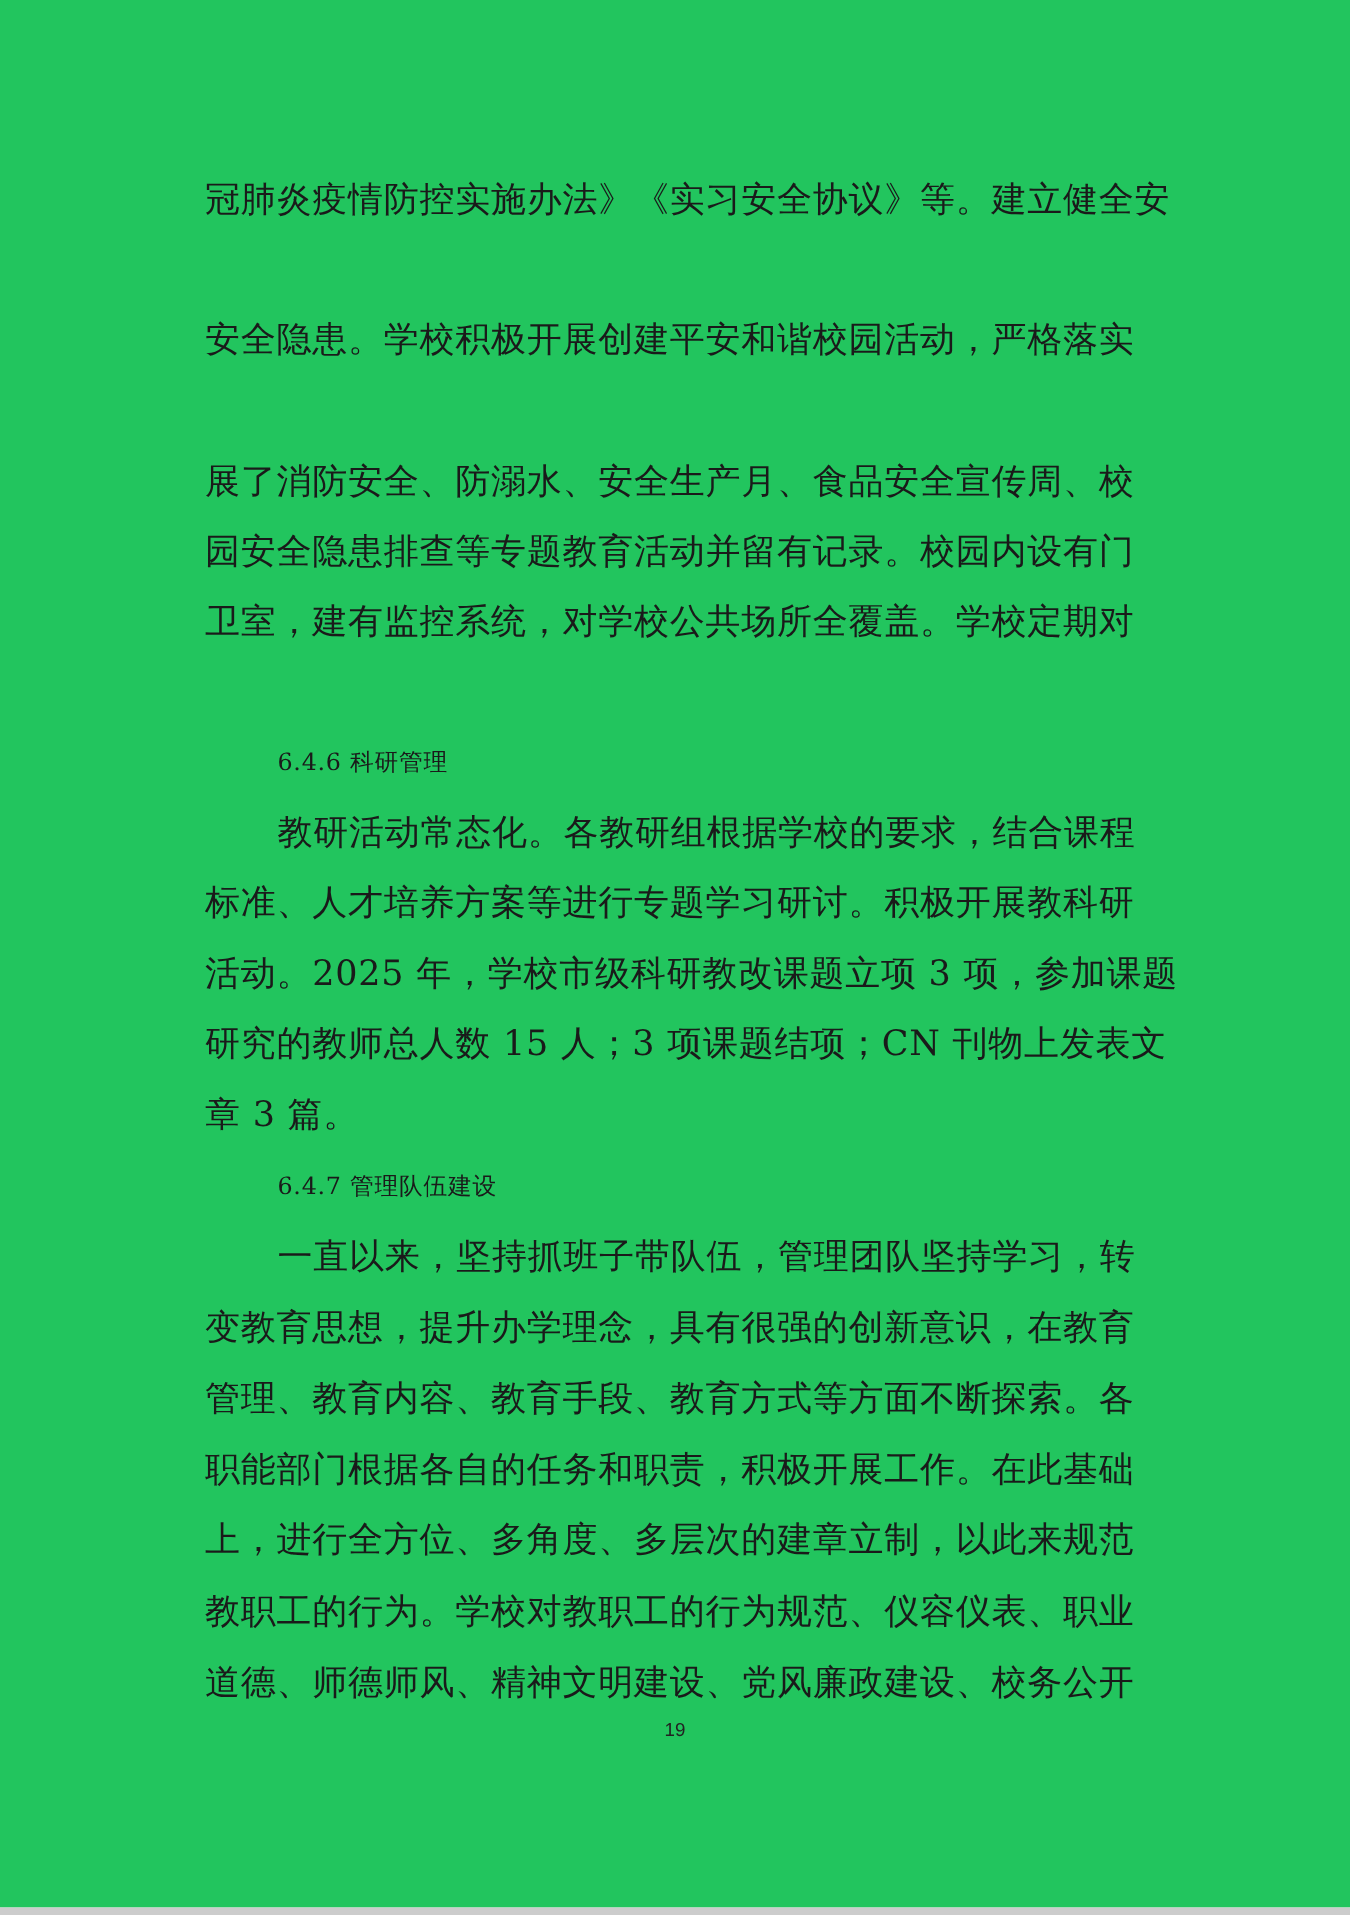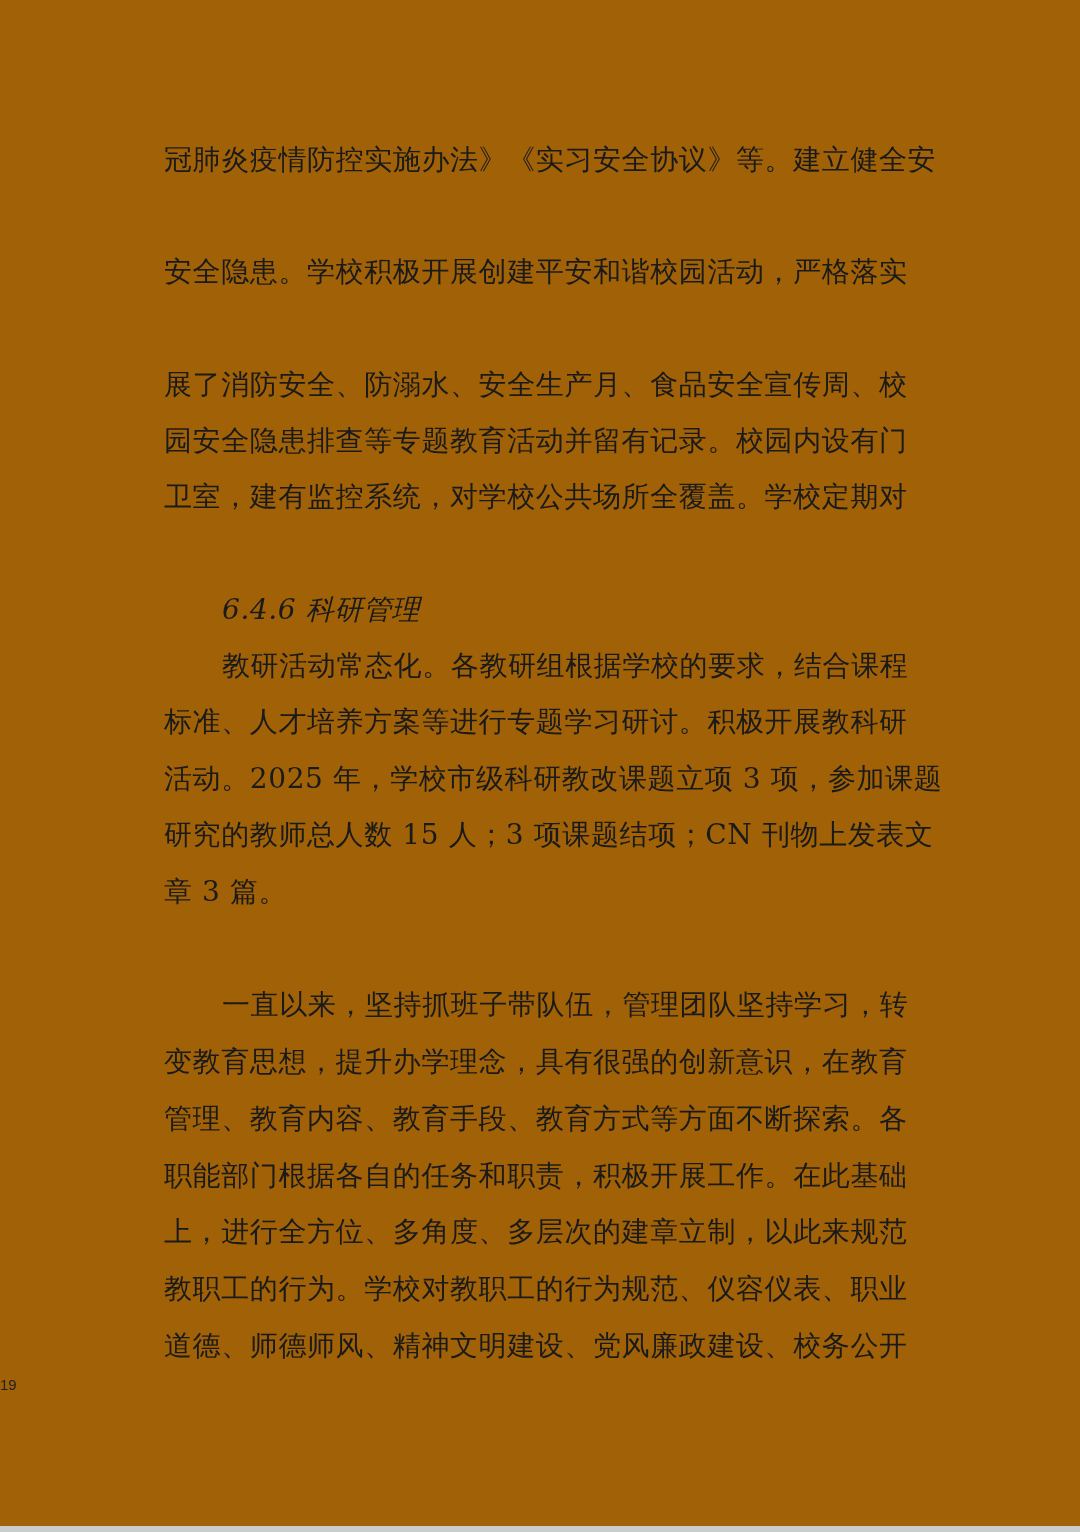--- a/index.html
+++ b/index.html
@@ -1,28 +1,28 @@
 <!DOCTYPE html>
 <html><head>
 <meta charset="utf-8">
 <style>
   html, body { margin: 0; padding: 0; }
   body {
     width: 1080px; height: 1532px; background: #ffffff; position: relative; overflow: hidden;
     font-family: "DejaVu Serif", "Liberation Serif", serif; color: #1a1a1a;
   }
-  .page { position: absolute; left: 0; top: 0; width: 1080px; height: 1526px; background: #a16207; }
+  .page { position: absolute; left: 0; top: 0; width: 1080px; height: 1526px; background: #22c55e; }
   .line {
     position: absolute; left: 164px; width: 760px; height: 40px;
     font-size: 28px; line-height: 40px; white-space: nowrap; letter-spacing: 0.6px;
   }
   .line.indent { left: 222px; width: 700px; }
-  .heading { font-size: 28px; font-style: italic; }
+  .heading { font-size: 19px; }
   .pagenum {
-    position: absolute; left: 0; width: 1080px; top: 1376px; 
+    position: absolute; left: 0; width: 1080px; top: 1376px; text-align: center;
     font-family: "Liberation Sans", sans-serif; font-size: 15px; color: #222;
   }
   .bottom-bar { position: absolute; left: 0; top: 1526px; width: 1080px; height: 6px; background: #cccccc; }
 </style>
 </head>
 <body>
 
 <div class="page">
   <div class="line" style="top:140px">冠肺炎疫情防控实施办法》《实习安全协议》等。建立健全安</div>
   <div class="line" style="top:252px">安全隐患。学校积极开展创建平安和谐校园活动，严格落实</div>
@@ -30,20 +30,21 @@
   <div class="line" style="top:477px">卫室，建有监控系统，对学校公共场所全覆盖。学校定期对</div>
   <div class="line" style="top:421px">园安全隐患排查等专题教育活动并留有记录。校园内设有门</div>
 
   <div class="line indent heading" style="top:590px">6.4.6 科研管理</div>
   <div class="line indent" style="top:646px">教研活动常态化。各教研组根据学校的要求，结合课程</div>
   <div class="line" style="top:702px">标准、人才培养方案等进行专题学习研讨。积极开展教科研</div>
   <div class="line" style="top:759px">活动。2025 年，学校市级科研教改课题立项 3 项，参加课题</div>
   <div class="line" style="top:815px">研究的教师总人数 15 人；3 项课题结项；CN 刊物上发表文</div>
   <div class="line" style="top:872px">章 3 篇。</div>
 
+  <div class="line indent heading" style="top:929px">6.4.7 管理队伍建设</div>
   <div class="line indent" style="top:985px">一直以来，坚持抓班子带队伍，管理团队坚持学习，转</div>
   <div class="line" style="top:1042px">变教育思想，提升办学理念，具有很强的创新意识，在教育</div>
   <div class="line" style="top:1099px">管理、教育内容、教育手段、教育方式等方面不断探索。各</div>
   <div class="line" style="top:1156px">职能部门根据各自的任务和职责，积极开展工作。在此基础</div>
   <div class="line" style="top:1212px">上，进行全方位、多角度、多层次的建章立制，以此来规范</div>
   <div class="line" style="top:1269px">教职工的行为。学校对教职工的行为规范、仪容仪表、职业</div>
   <div class="line" style="top:1326px">道德、师德师风、精神文明建设、党风廉政建设、校务公开</div>
 
   <div class="pagenum">19</div>
 </div>

